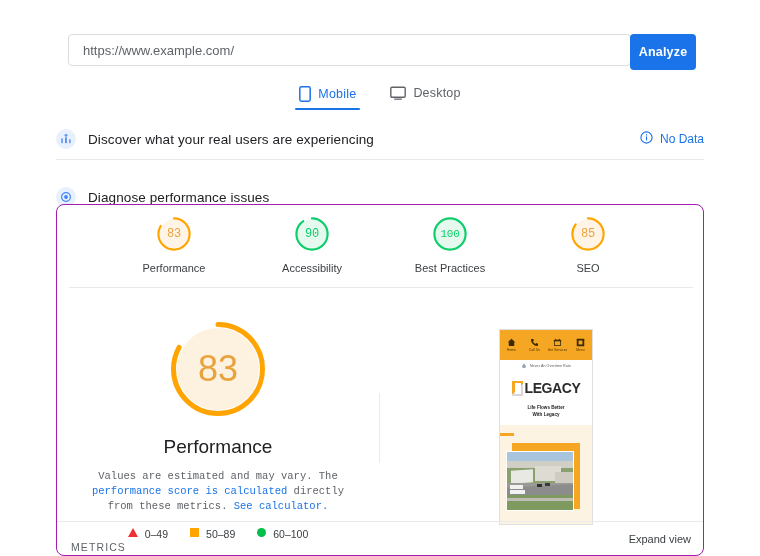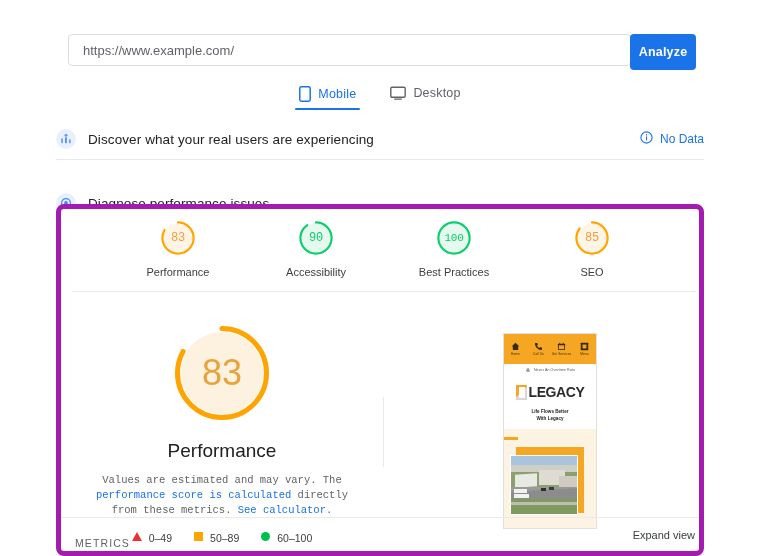--- a/index.html
+++ b/index.html
@@ -53,34 +53,34 @@
 
   
   .sec-row { position: absolute; left: 56px; width: 648px; display: flex; align-items: center; }
   .sec-title { font-size: 13.5px; color: #202124; letter-spacing: .1px; }
   .sec-icon {
     width: 20px; height: 20px; border-radius: 50%;
     background: #e8f0fe; display: flex; align-items: center; justify-content: center;
     margin-right: 12px; flex: 0 0 20px;
   }
   #row-discover { top: 128px; height: 22px; }
-  #row-diagnose { top: 192px; height: 22px; text-decoration: underline; }
+  #row-diagnose { top: 186px; height: 22px; }
   .nodata {
     margin-left: auto; display: flex; align-items: center; gap: 7px;
     color: #1a73e8; font-size: 12px; cursor: pointer;
   }
   .hr {
     position: absolute; left: 56px; width: 648px; height: 1px;
     background: #e8eaed; top: 159px;
   }
 
   
   .card {
     position: absolute; left: 56px; top: 204px; width: 648px; height: 352px;
-    border: 5px solid #a21caf; border-radius: 8px; background: #fff;
+    border: 1px solid #a21caf; border-radius: 8px; background: #fff;
     overflow: hidden;
   }
 
   
   .gauges {
     position: absolute; left: 0; top: 10px; width: 648px; height: 78px;
     display: flex; justify-content: center; align-items: flex-start; gap: 42px;
   }
   .gauge-item { width: 96px; display: flex; flex-direction: column; align-items: center; }
   .gauge-sm { position: relative; width: 38px; height: 38px; }

